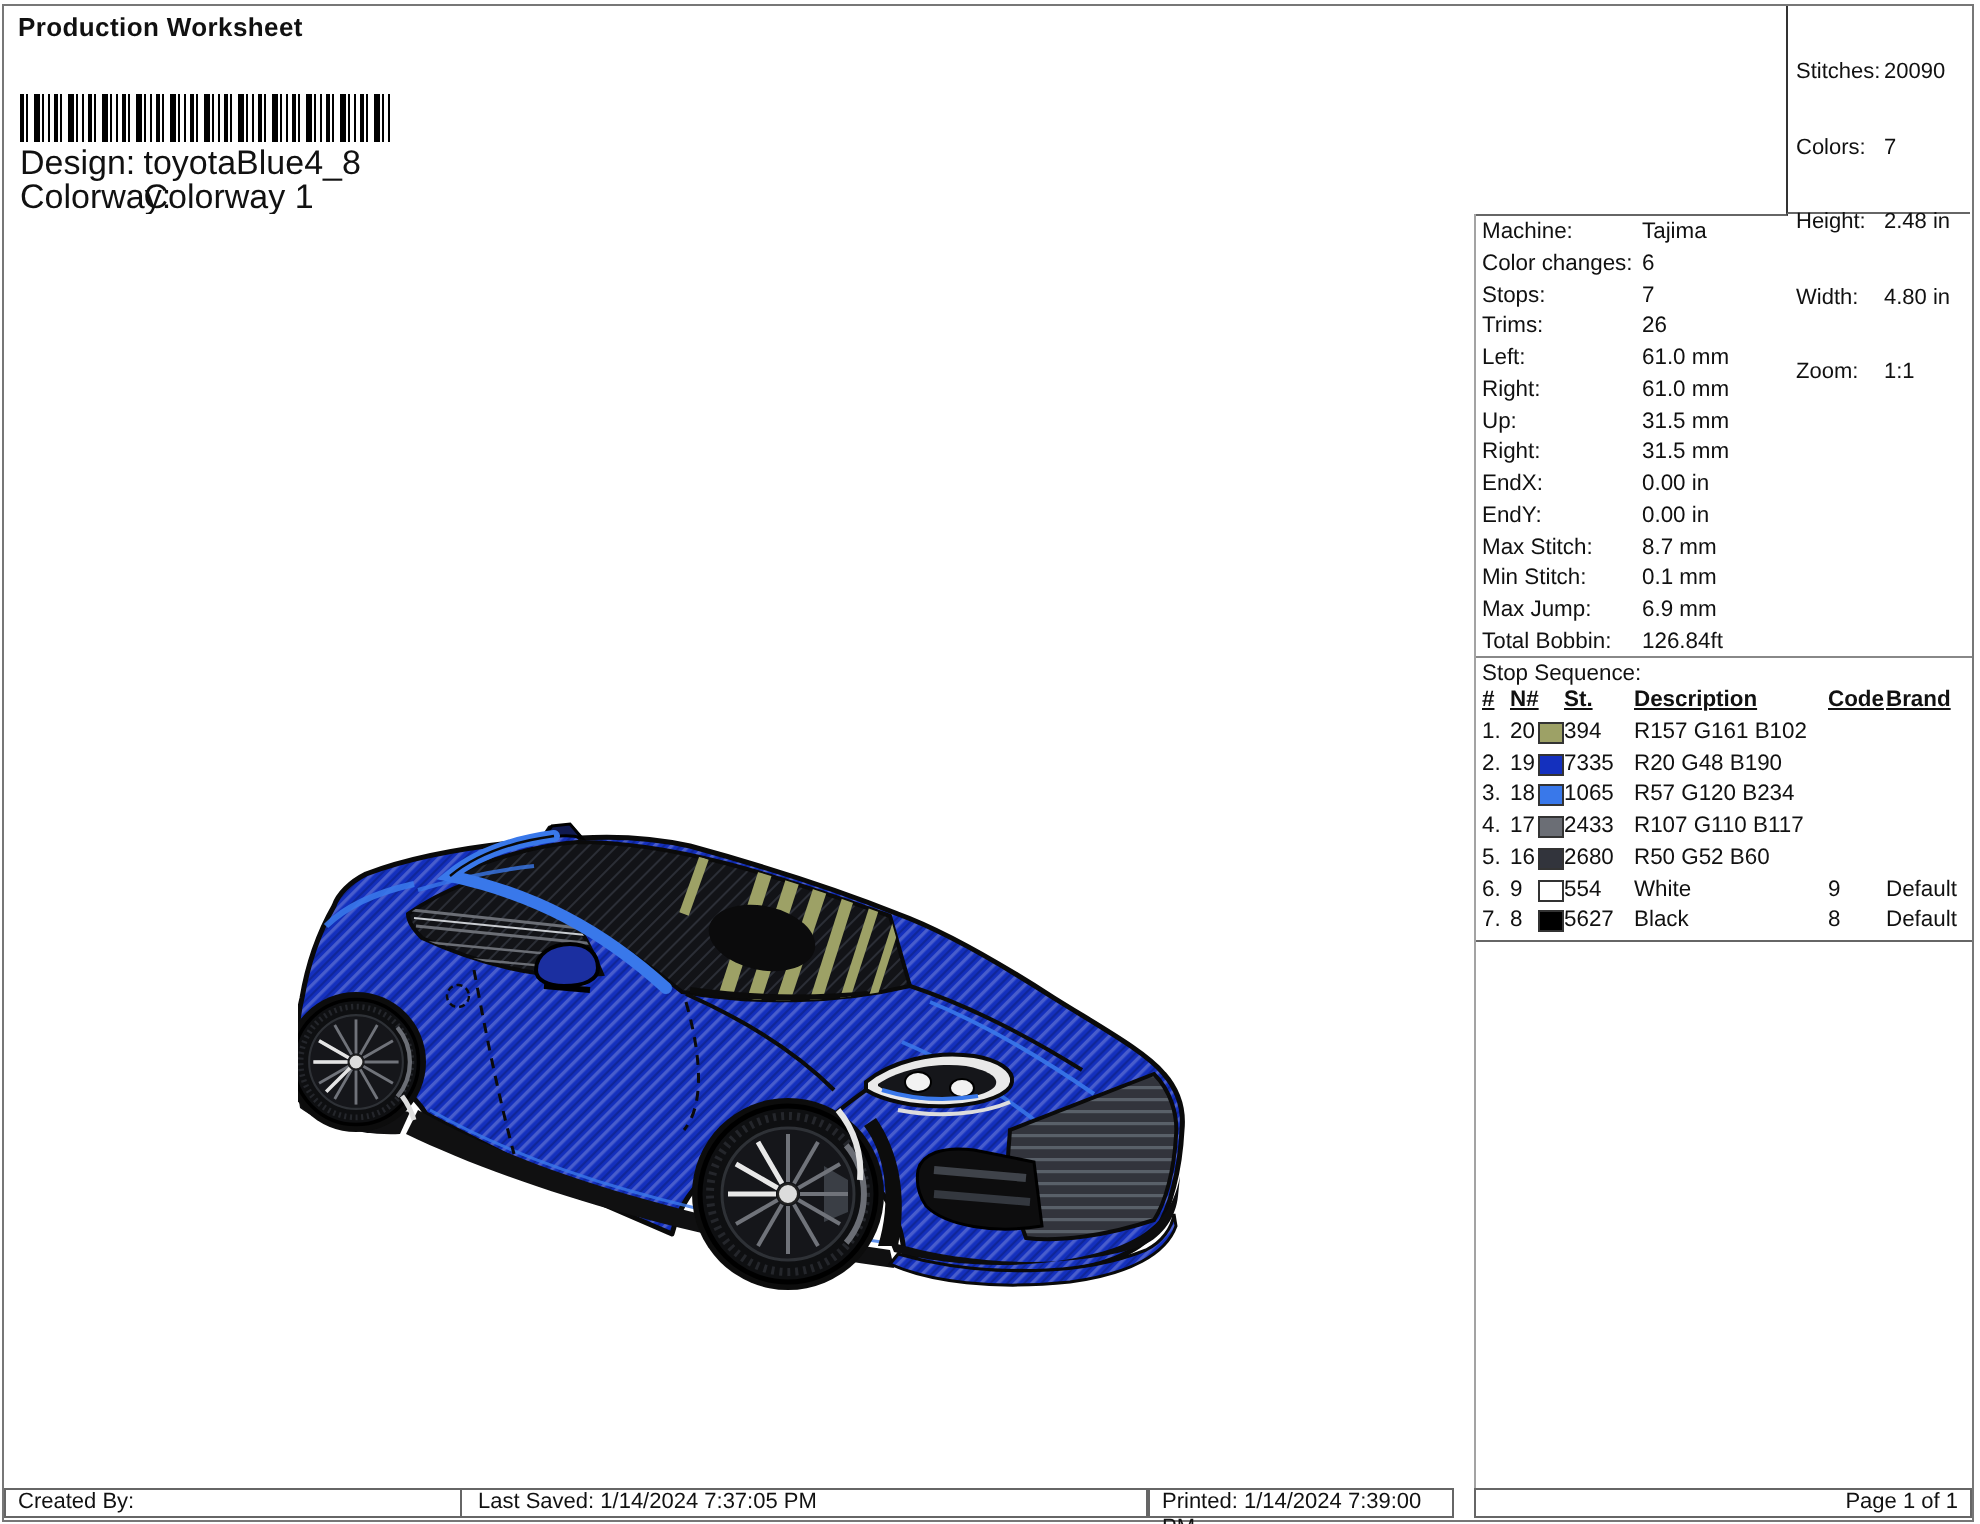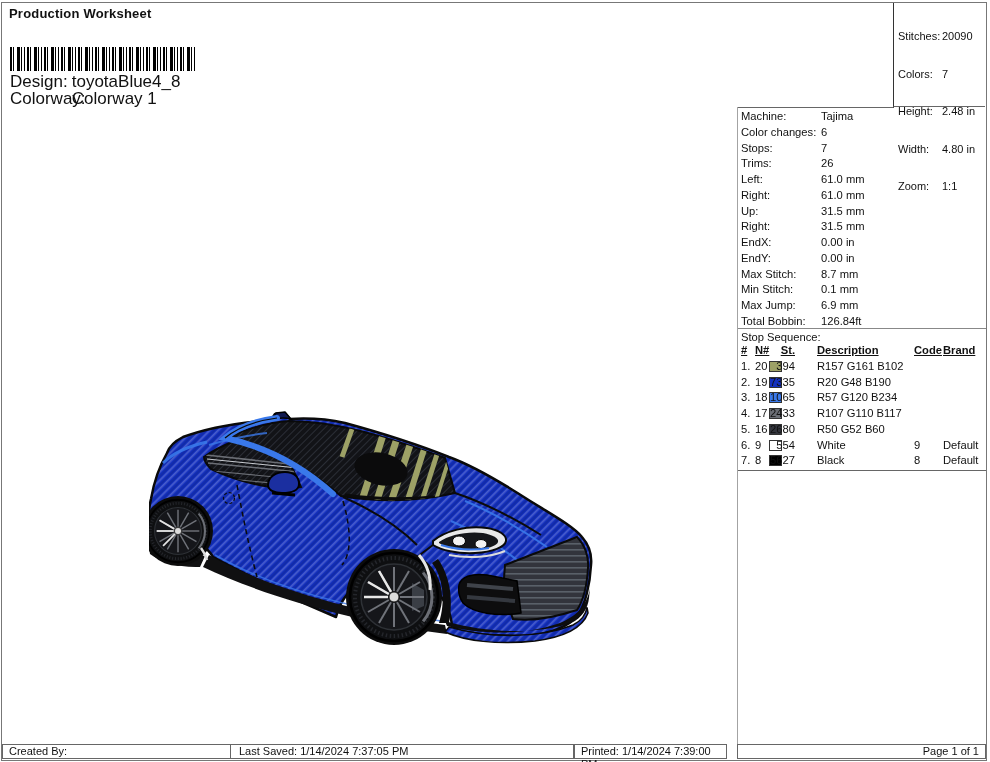--- a/index.html
+++ b/index.html
@@ -25,21 +25,21 @@
   .prow .lbl{display:inline-block;width:80px;}
   #stopseq{position:absolute;left:0;top:221px;width:100%;border-top:1px solid #888;}
   #stopseq-label{position:absolute;left:3px;top:1px;line-height:14px;}
   #stoptable{position:absolute;left:0;top:236px;width:100%;height:127px;border-bottom:1px solid #666;}
   .trow{position:absolute;left:0;width:100%;height:15.75px;line-height:15.75px;font-size:11.2px;}
   .thead{font-weight:bold;}
   .thead span{text-decoration:underline;}
   .c-num{position:absolute;left:3px;width:13px;}
   .c-n{position:absolute;left:17px;width:16px;}
   .c-sw{position:absolute;left:31px;top:2px;width:13px;height:11px;border:1px solid #333;box-sizing:border-box;}
-  .c-st{position:absolute;left:28px;width:29px;text-align:right;}
+  .c-st{position:absolute;left:44px;width:29px;}
   .c-desc{position:absolute;left:79px;}
   .c-code{position:absolute;left:176px;width:34px;text-align:left;}
   .c-brand{position:absolute;left:205px;}
   
   .fcell{top:741px;height:15px;border:1px solid #666;box-sizing:border-box;font-size:11px;line-height:13px;background:#fff;}
   #f1{left:0;width:244px;padding-left:6px;}
   #f2{left:228px;width:344px;padding-left:8px;}
   #f3{left:572px;width:153px;padding-left:6px;}
   #f4{left:735px;width:249px;text-align:right;padding-right:6px;}
 </style>

